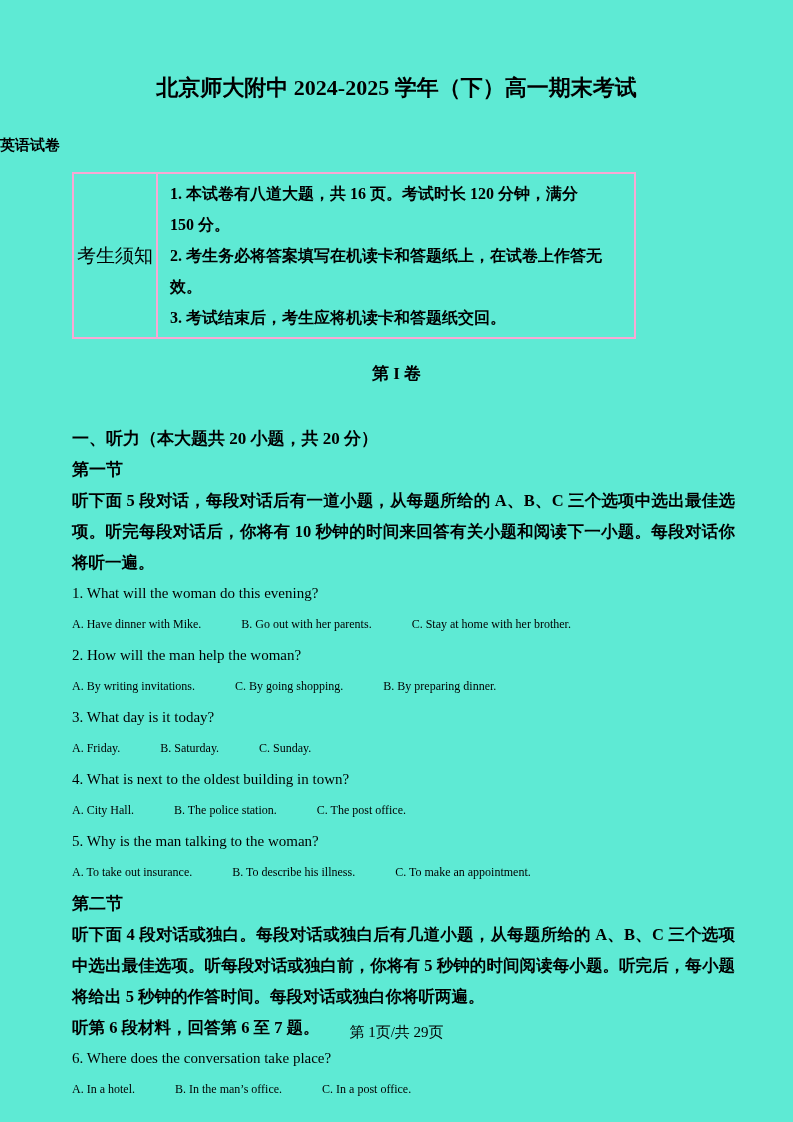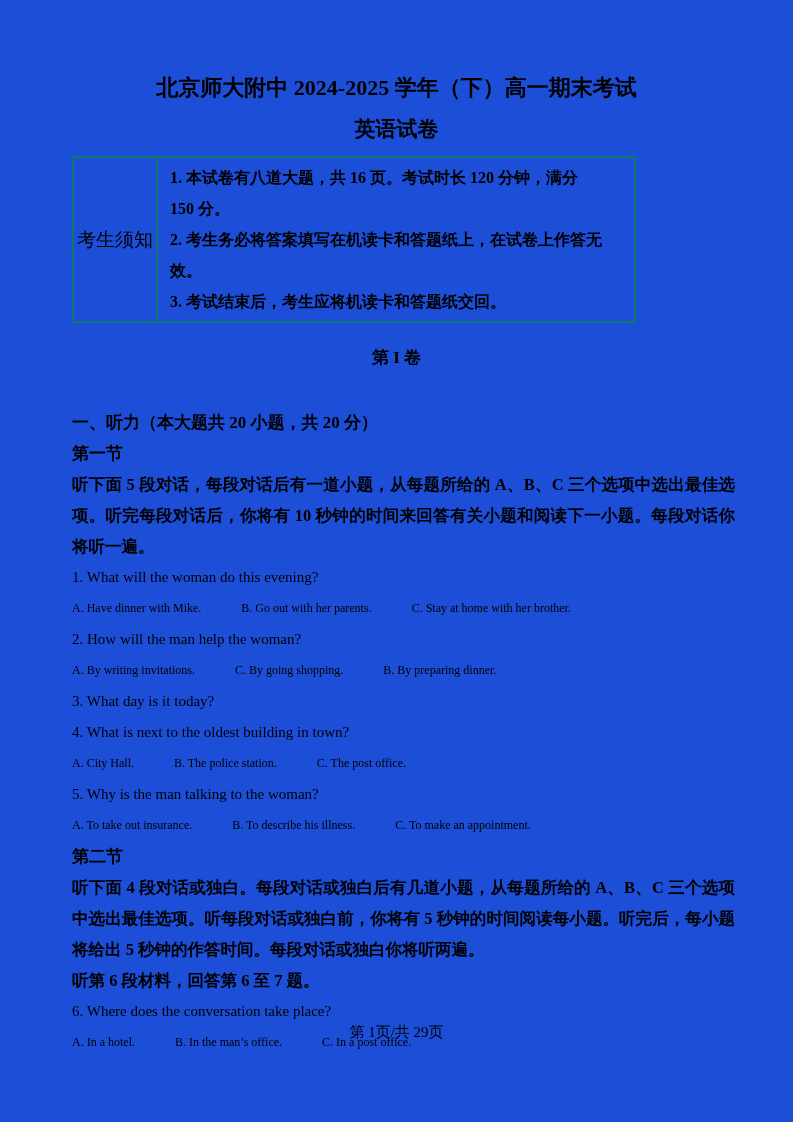--- a/index.html
+++ b/index.html
@@ -1,42 +1,42 @@
 <!DOCTYPE html>
 <html><head>
 <meta charset="utf-8">
 <style>
   html,body { margin:0; padding:0; background:#888; }
   .page {
     position:relative;
     width:793px; height:1122px;
     margin:0 auto;
-    background:#1d4ed8;
+    background:#5eead4;
     color:#000000;
     font-family:"Liberation Serif","DejaVu Serif",serif;
     overflow:hidden;
   }
   .title {
     padding-top:74px;
     text-align:center;
     font-size:22px; font-weight:700;
     line-height:28px;
   }
   .subtitle {
-    text-align:center;
-    font-size:21px; font-weight:700;
-    margin-top:14px;
+    text-align:left;
+    font-size:15px; font-weight:700;
+    margin-top:30px;
     line-height:26px;
   }
   table.notice {
     border-collapse:collapse;
     margin:14px 0 0 72px;
     width:564px;
   }
-  table.notice td { border:2px solid #0f766e; }
+  table.notice td { border:2px solid #f9a8d4; }
   .notice-label {
     width:80px;
     text-align:center;
     font-weight:400;
     font-size:19px;
   }
   .notice-body { padding:4px 12px; }
   .notice-line {
     font-weight:700;
     font-size:16px;
@@ -136,20 +136,25 @@
       <div class="q-text">2. How will the man help the woman?</div>
       <div class="q-options">
         <span class="option">A. By writing invitations.</span>
         <span class="option">C. By going shopping.</span>
         <span class="option">B. By preparing dinner.</span>
       </div>
     </div>
 
     <div class="question">
       <div class="q-text">3. What day is it today?</div>
+      <div class="q-options">
+        <span class="option">A. Friday.</span>
+        <span class="option">B. Saturday.</span>
+        <span class="option">C. Sunday.</span>
+      </div>
     </div>
 
     <div class="question">
       <div class="q-text">4. What is next to the oldest building in town?</div>
       <div class="q-options">
         <span class="option">A. City Hall.</span>
         <span class="option">B. The police station.</span>
         <span class="option">C. The post office.</span>
       </div>
     </div>

